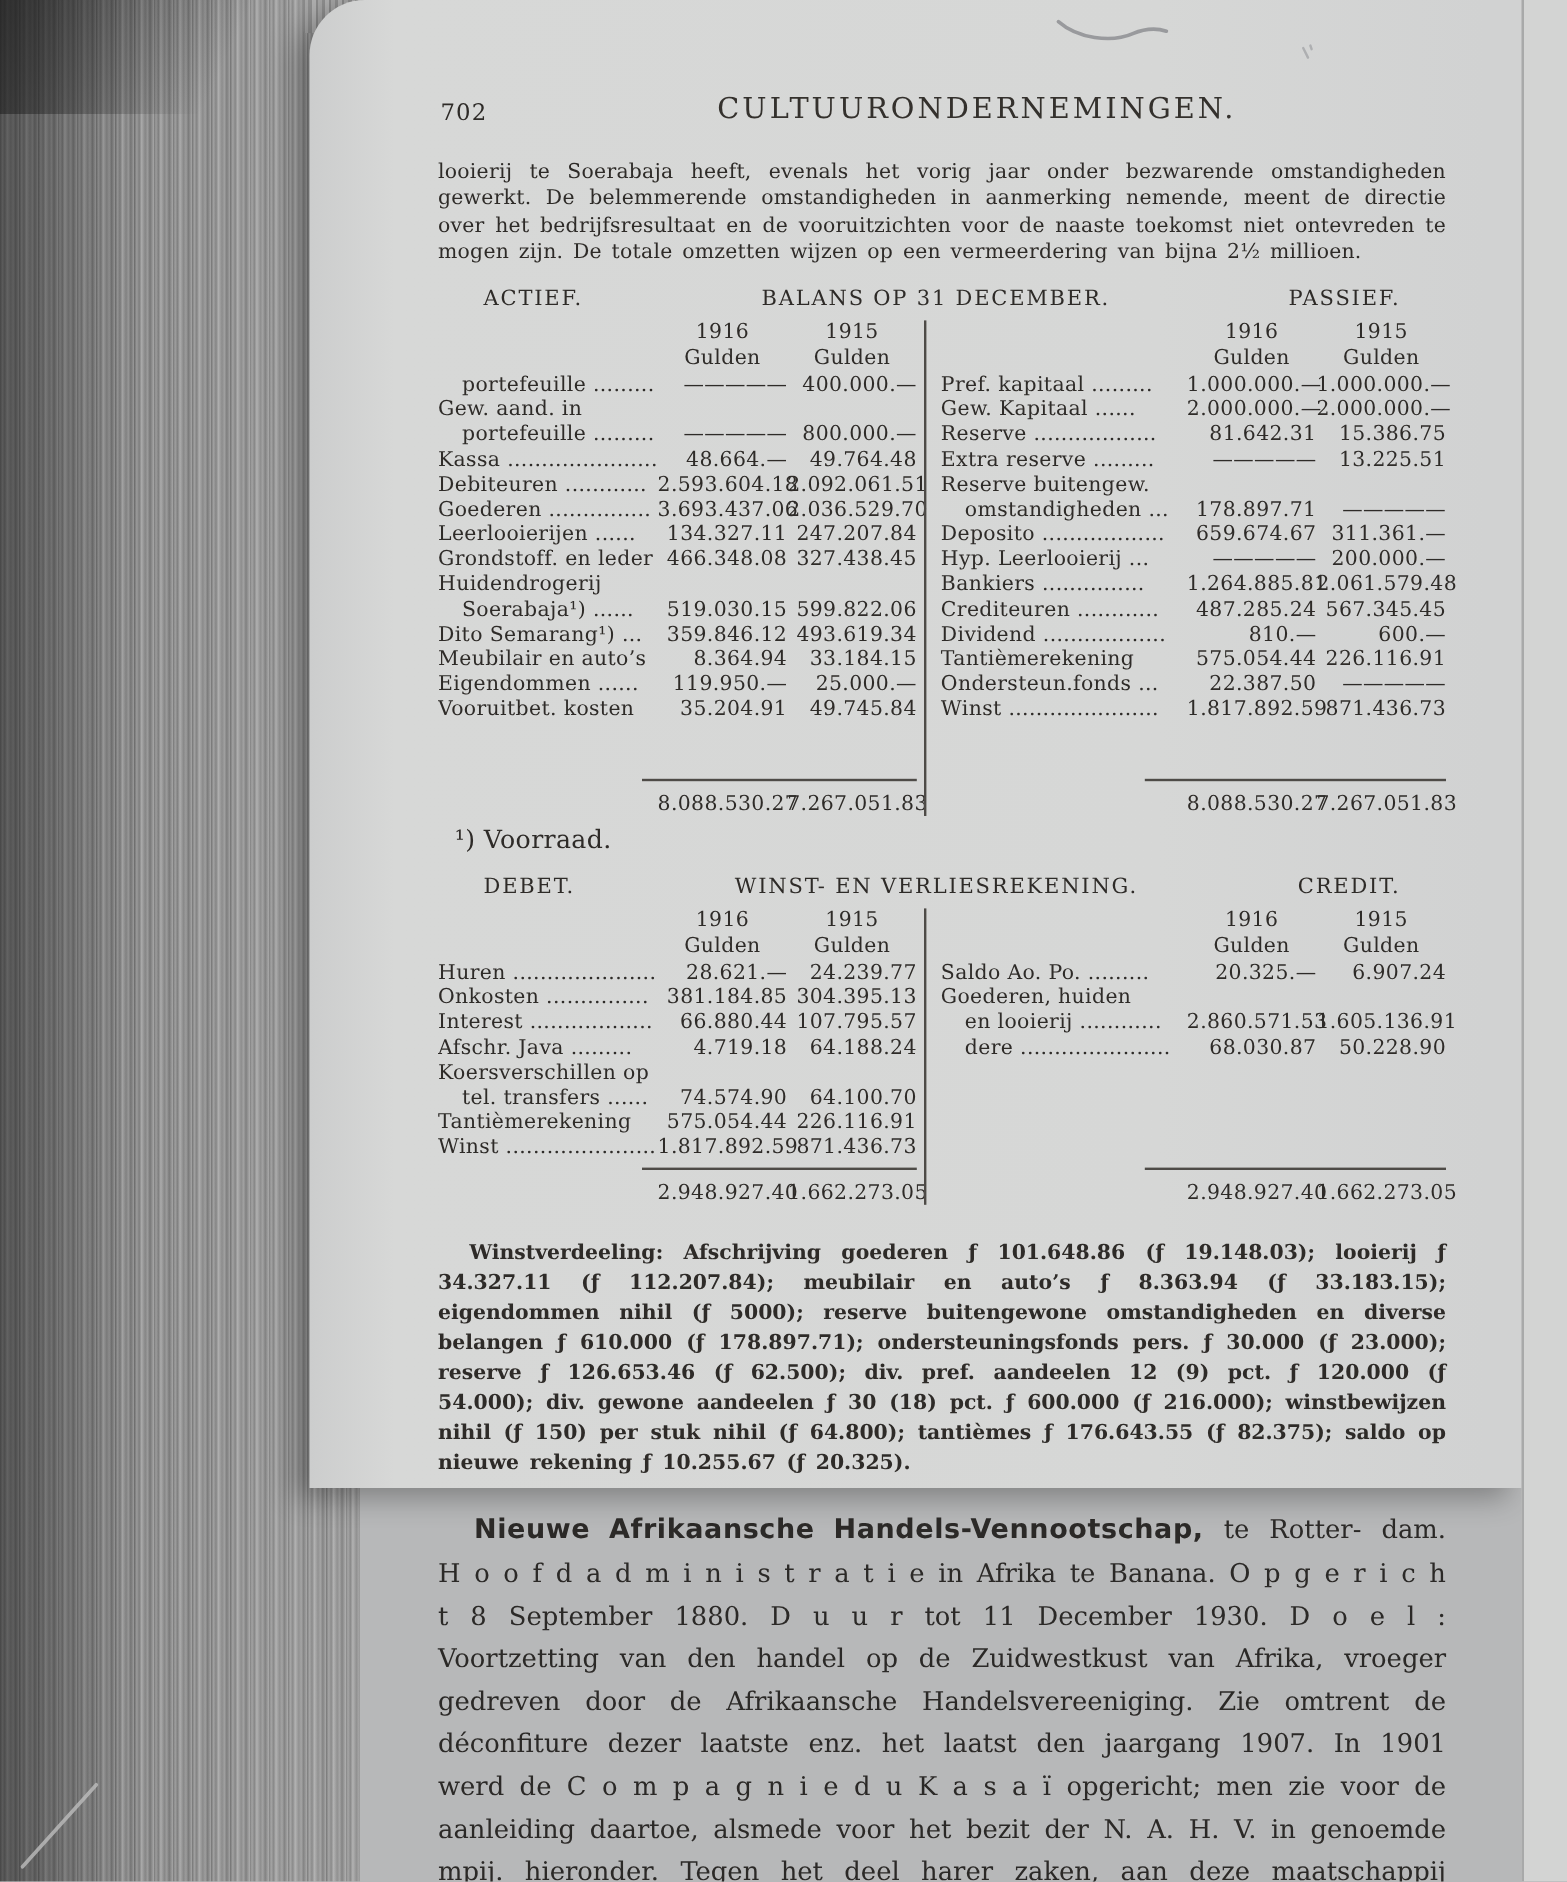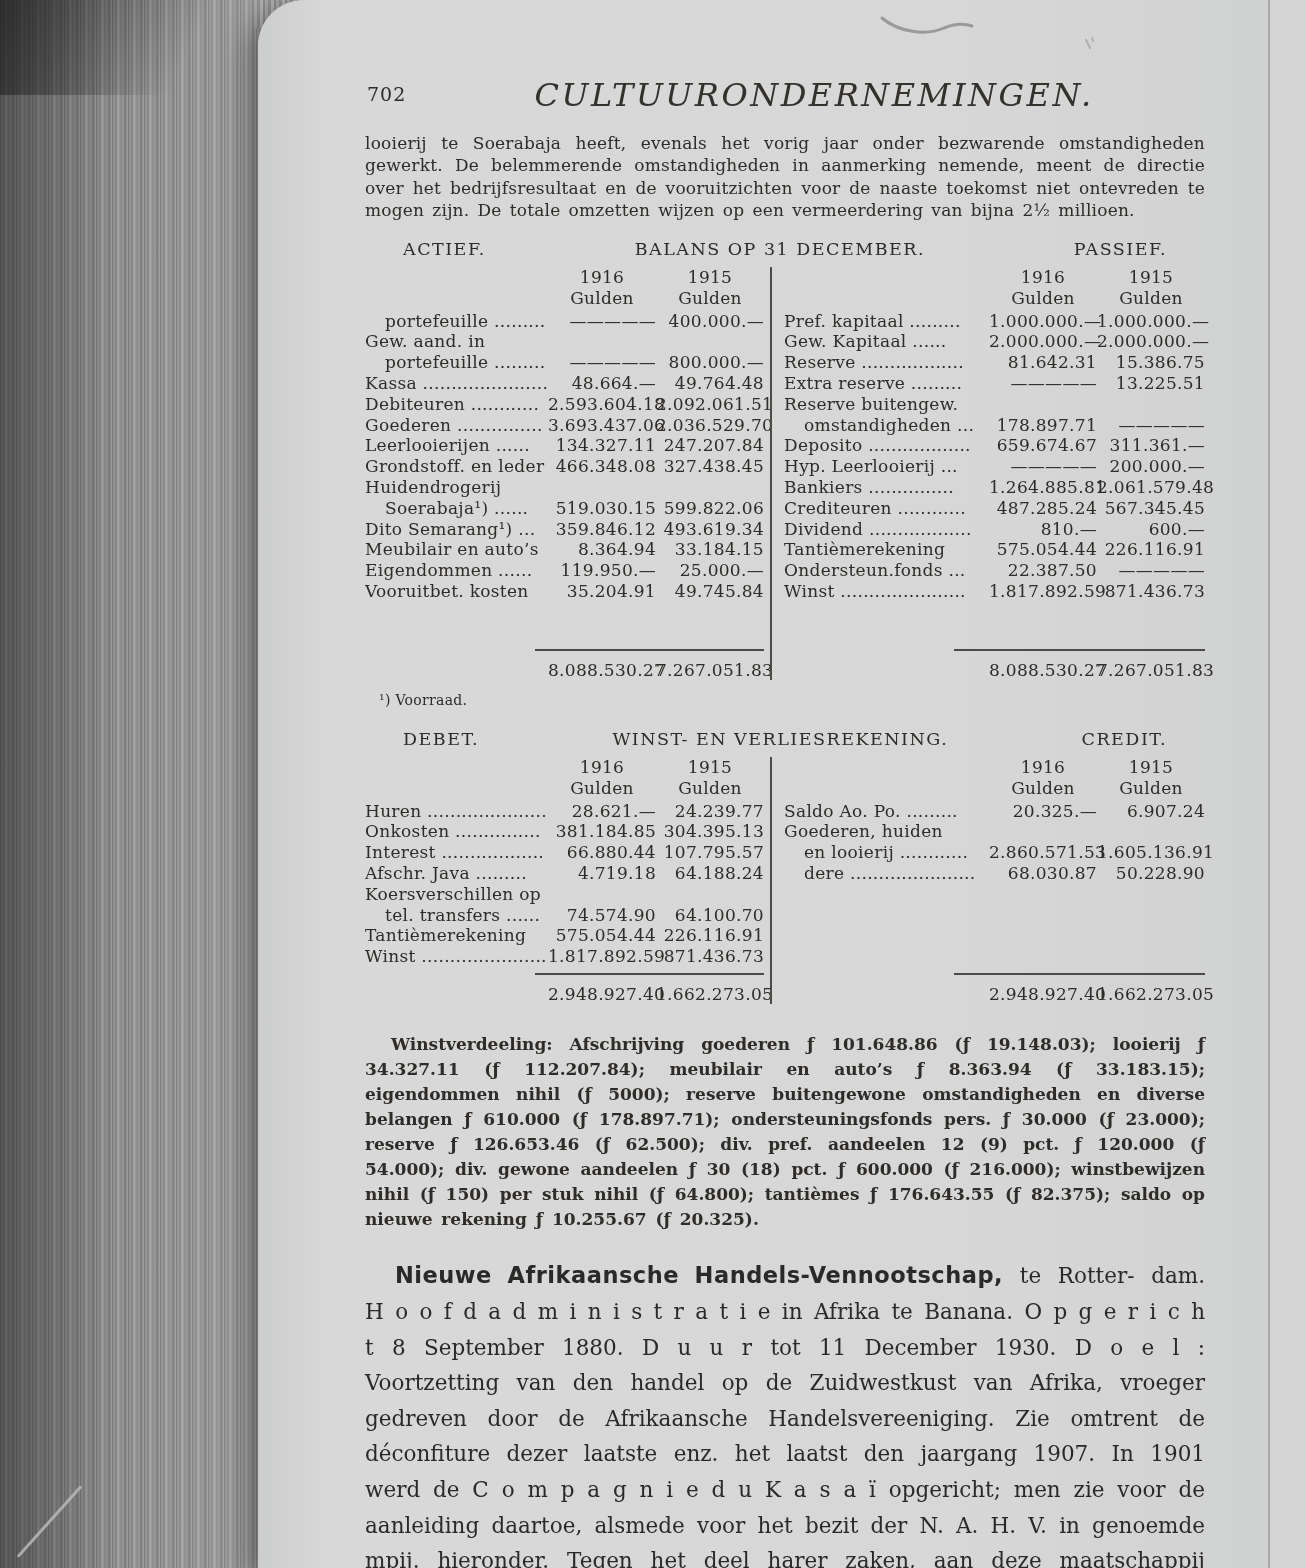--- a/index.html
+++ b/index.html
@@ -28,35 +28,35 @@
     background:repeating-linear-gradient(90deg,#8b8b8b 0 2px,#a6a6a6 2px 5px,#8f8f8f 5px 8px,#b0b0b0 8px 11px);
     border-radius:0 0 80px 10px;
     -webkit-mask-image:linear-gradient(90deg,#000 50%,transparent);
     mask-image:linear-gradient(90deg,#000 50%,transparent);
   }
   .pencil-mark{
     position:absolute;left:2px;top:1520px;width:95px;height:3px;
     background:#bdbdbd;transform:rotate(-48deg);opacity:.8;border-radius:2px;
   }
   .page{
-    position:absolute;left:258px;top:0;width:1010px;height:1568px;
+    position:absolute;left:258px;top:0;width:1010px;height:1240px;
     background:linear-gradient(90deg,#cccdcd,#d7d8d7 7%,#d6d7d6 70%,#d1d2d2 97%);
     border-radius:46px 0 0 0;
     box-shadow:-12px 8px 24px rgba(0,0,0,.30);
   }
   .right-strip{
     position:absolute;left:1268px;top:0;width:38px;height:1568px;
     background:#d3d4d3;border-left:2px solid #a8a9a9;box-sizing:border-box;
   }
   .squiggle{position:absolute;left:868px;top:2px;}
   
   .content{position:absolute;left:107px;top:76px;width:840px;color:#2e2b28;}
   .pagehead{position:relative;height:34px;margin-bottom:22px;}
   .pageno{position:absolute;left:2px;top:7px;font-size:19px;letter-spacing:1px;}
-  .runtitle{text-align:center;font-style:italic;font-size:32px;letter-spacing:2.5px;
+  .runtitle{text-align:center;font-size:24px;letter-spacing:2.5px;
     padding-left:58px;color:#34312d;white-space:nowrap;}
   .intro{font-size:17px;line-height:22.3px;text-align:justify;word-spacing:2.5px;
     letter-spacing:.2px;margin:0;}
   
   .fintable{font-size:17px;line-height:20.8px;letter-spacing:.3px;}
   .sechead{display:flex;justify-content:space-between;align-items:baseline;
     font-size:17.5px;letter-spacing:1.5px;margin:18px 0 7px;padding:0 38px;}
   .twocol{display:flex;}
   .half{box-sizing:border-box;}
   .half.l{width:405px;padding-right:6px;}
@@ -65,21 +65,21 @@
   .ch{width:108px;text-align:center;flex-shrink:0;}
   .rows{margin-top:2px;}
   .rows.h-balance{min-height:333px;}
   .rows.h-pnl{min-height:167px;}
   .fline{display:flex;}
   .flabel{flex:1;white-space:nowrap;overflow:hidden;}
   .has-pre .flabel{padding-left:20px;}
   .fv{width:108px;text-align:right;white-space:nowrap;flex-shrink:0;}
   .ftotal{display:flex;justify-content:flex-end;border-top:2px solid #4e4b47;
     margin-top:5px;margin-left:170px;padding-top:9px;}
-  .footnote{margin:10px 0 0 14px;font-size:14px;}
+  .footnote{margin:10px 0 0 14px;font-size:21px;}
   .winstp{margin:28px 0 0;font-size:17px;line-height:25px;text-align:justify;
     text-indent:26px;word-spacing:3px;font-weight:bold;}
   .companyp{margin:26px 0 0;font-size:21.5px;line-height:35.6px;text-align:justify;
     text-indent:30px;word-spacing:4.5px;color:#2b2927;}
   .company-name{font-family:"DejaVu Sans", sans-serif;font-weight:bold;
     font-size:22.5px;letter-spacing:.5px;word-spacing:2px;}
 </style>
 </head>
 <body>
 

